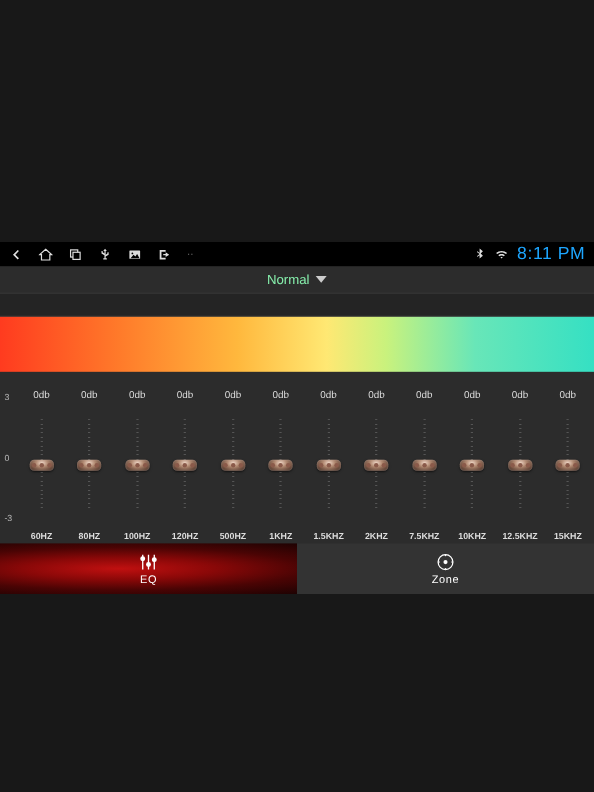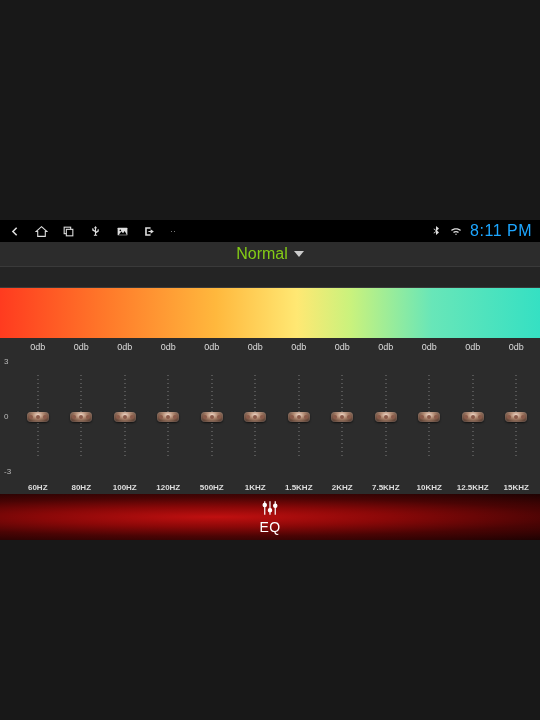--- a/index.html
+++ b/index.html
@@ -30,32 +30,32 @@
   }
   .status-left { display: flex; align-items: center; gap: 14px; }
   .status-right { margin-left: auto; display: flex; align-items: center; gap: 8px; }
   .nav-icon { fill: #ddd; width: 13px; height: 13px; display: block; }
   .nav-btn { display:flex; align-items:center; justify-content:center; }
   .status-icon { fill: #ddd; width: 12px; height: 12px; display:block;}
   .clock { color: #1da6ff; font-size: 16px; font-weight: 400; letter-spacing: .5px;}
   .preset-row {
     height: 24px; display:flex; align-items:center; justify-content:center; gap:6px;
   }
-  .preset-label { color:#84cc16; font-size:16px; }
+  .preset-label { color:#86efac; font-size:12px; }
   .chevron { width:0;height:0;border-left:5px solid transparent;border-right:5px solid transparent;border-top:6px solid #ccc; }
   .wave-area { height: 22px; background:#242424; border-top:1px solid #3a3a3a; border-bottom:1px solid #3a3a3a;}
   .gradient-bar {
     height: 50px;
     background: linear-gradient(to right, #ff3b1f 0%, #ff7a2a 20%, #ffb83d 40%, #ffe873 55%, #c9f27d 65%, #68e6b8 80%, #35e0c3 100%);
   }
   .eq-area { flex:1; display:flex; position:relative; padding:0 2px; }
   .scale-col { width: 14px; display:flex; flex-direction:column; justify-content:space-between; padding:20px 0 18px 2px;}
   .scale-label { color:#bbb; font-size:8px; line-height:1; }
   .bands { flex:1; display:flex; justify-content:space-between; }
-  .band { flex:1; display:flex; flex-direction:column; align-items:center; padding-top:4px;}
+  .band { flex:1; display:flex; flex-direction:column; align-items:center; padding-top:16px;}
   .db-label { color:#ddd; font-size:9px; height:12px;}
   .track-wrap { flex:1; display:flex; align-items:center; justify-content:center; position:relative; width:100%;}
   .track {
     width: 2px; height: 84px;
     background: repeating-linear-gradient(to bottom, #555 0 1px, transparent 1px 4px);
     position:relative;
   }
   .track::before{
     content:""; position:absolute; top:50%; left:50%; transform:translate(-50%,-50%);
     width:10px; height:1px; background:#777;
@@ -71,21 +71,21 @@
     content:""; position:absolute; top:50%; left:50%; transform:translate(-50%,-50%);
     width:4px;height:4px;border-radius:50%; background:#8a5a4a;
     box-shadow: -7px 0 0 #8a5a4a, 7px 0 0 #8a5a4a;
   }
   .freq-label { color:#ddd; font-size:8px; height:14px; display:flex; align-items:center;font-weight:bold;}
   .tabs { height: 46px; display:flex; }
   .tab { flex:1; display:flex; flex-direction:column; align-items:center; justify-content:center; gap:2px; cursor:pointer; position:relative;}
   .tab-eq { background: radial-gradient(ellipse 180% 120% at 40% 50%, #c01010 0%, #8a0808 18%, #4a0404 35%, #1a0202 55%, #000 75%); }
   .tab-zone { background:#333; }
   .tab-icon { width:18px; height:18px; }
-  .tab-label { color:#fff; font-size:14px; letter-spacing:.5px;text-align:right;}
+  .tab-label { color:#fff; font-size:10px; letter-spacing:.5px;text-align:right;}
 </style>
 </head>
 <body>
 
 <div class="app-container">
 
   <div class="status-bar">
     <div class="status-left">
       <span class="nav-btn">
         <svg class="nav-icon" viewBox="0 0 24 24">
@@ -255,15 +255,26 @@
           <line x1="5" y1="3" x2="5" y2="21"></line>
             <circle cx="5" cy="8" r="2.2" fill="#fff"></circle>
           <line x1="12" y1="3" x2="12" y2="21"></line>
             <circle cx="12" cy="15" r="2.2" fill="#fff"></circle>
           <line x1="19" y1="3" x2="19" y2="21"></line>
             <circle cx="19" cy="9" r="2.2" fill="#fff"></circle>
         </g>
       </svg>
       <span class="tab-label">EQ</span>
     </div>
+    <div class="tab tab-zone">
+      <svg class="tab-icon" viewBox="0 0 24 24">
+        <circle cx="12" cy="12" r="9" stroke="#fff" stroke-width="1.5" fill="none"></circle>
+        <circle cx="12" cy="12" r="2.5" fill="#fff"></circle>
+        <circle cx="12" cy="4" r="1" fill="#fff"></circle>
+        <circle cx="12" cy="20" r="1" fill="#fff"></circle>
+        <circle cx="4" cy="12" r="1" fill="#fff"></circle>
+        <circle cx="20" cy="12" r="1" fill="#fff"></circle>
+      </svg>
+      <span class="tab-label">Zone</span>
+    </div>
   </div>
 
 </div>
 
 </body></html>

